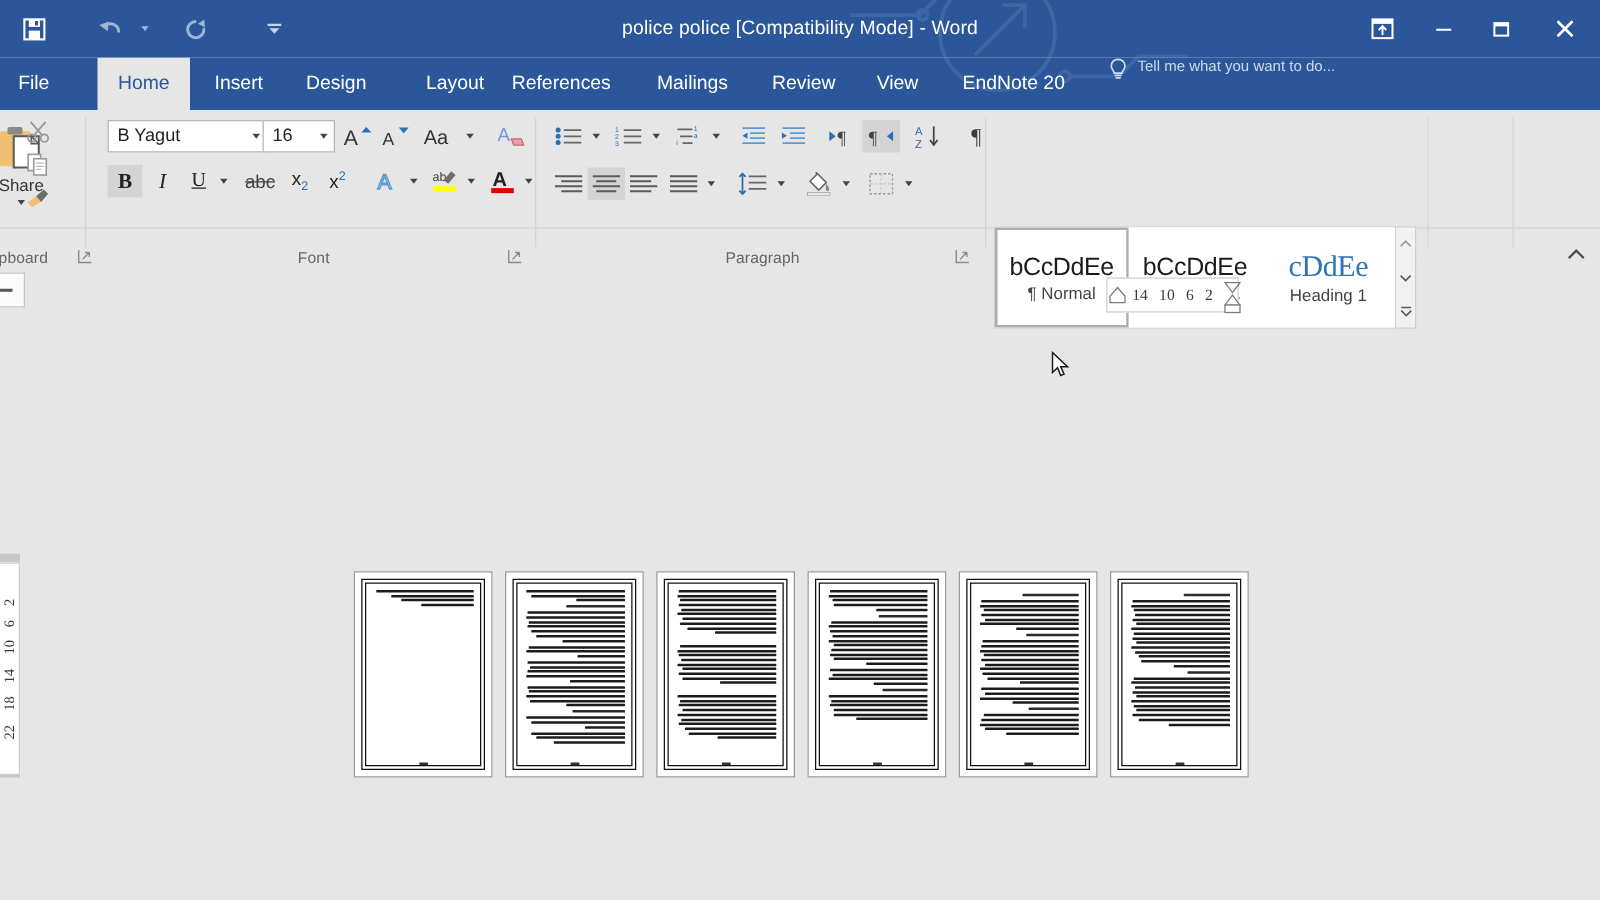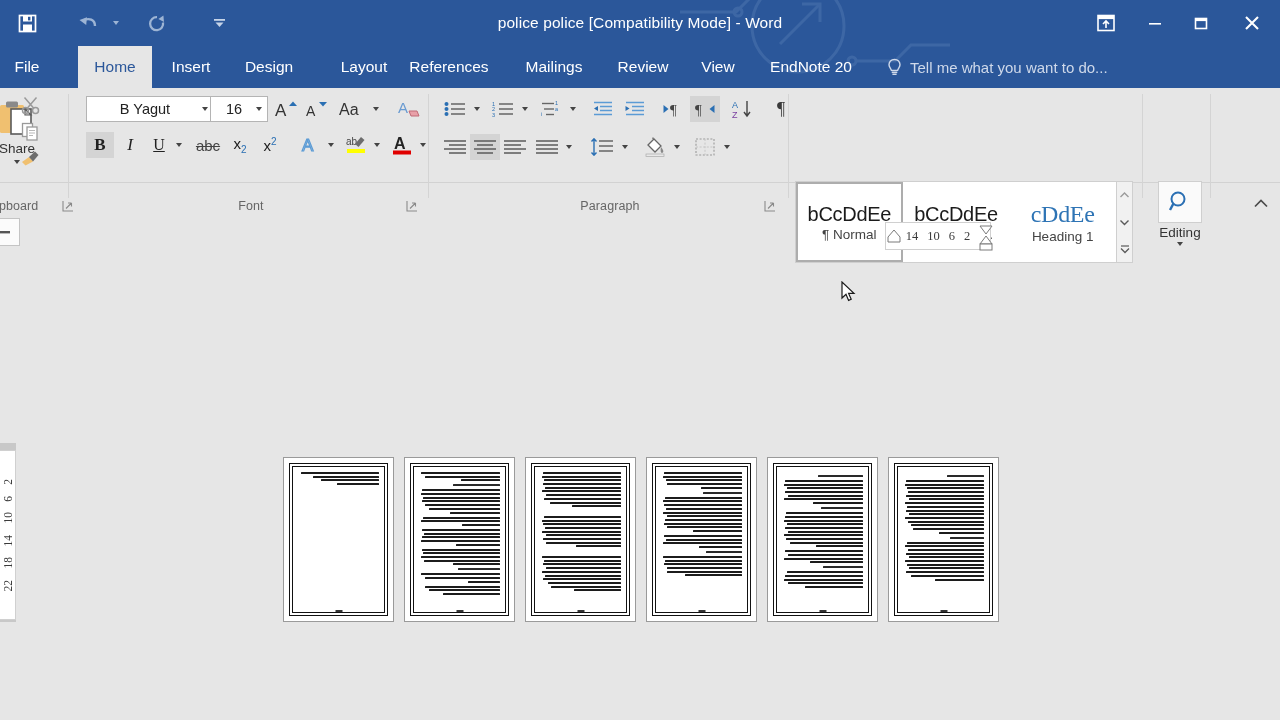--- a/index.html
+++ b/index.html
@@ -52,22 +52,22 @@
   .tab {
     position: absolute; top: 0; height: 42px; display: flex; align-items: center;
     justify-content: center; color: #ffffff; font-size: 15.5px;
     padding: 0 12px; white-space: nowrap;
   }
   .tab.active {
     background: #e6e6e6; color: #2b579a;
   }
   .tellme {
     position: absolute; top: 0; height: 42px;
-    display: flex; align-items: center; gap: 7px;
-    color: #cfd9ea; font-size: 15px;
+    display: flex; gap: 7px;
+    color: #cfd9ea; font-size: 12px;
   }
   .share-btn {
     position: absolute; right: 0; top: 0; height: 42px;
     display: flex; align-items: center; gap: 8px;
     padding: 0 20px 0 16px;
     background: #23437c; color: #fff; font-size: 15.5px;
   }
 
   
   .ribbon {
@@ -89,21 +89,21 @@
     position: absolute; bottom: 6px; width: 14px; height: 14px;
   }
   .ctl { position: absolute; display: flex; align-items: center; justify-content: center; }
   .ctl.on { background: #d4d4d4; }
   .caret { width: 0; height: 0; border-left: 3.5px solid transparent; border-right: 3.5px solid transparent; border-top: 4px solid #444; }
 
   .fontbox {
     position: absolute; background: #fff; border: 1px solid #b4b4b4;
     display: flex; align-items: center; font-size: 14.5px; color: #222;
   }
-  .fontbox .val { padding-left: 7px; flex: 1; overflow: hidden; white-space: nowrap; text-align: center; }
+  .fontbox .val { padding-left: 7px; flex: 1; overflow: hidden; white-space: nowrap; }
   .fontbox .arrow {
     width: 17px; height: 100%; display: flex; align-items: center; justify-content: center;
     border-left: 1px solid transparent;
   }
 
   
   .styles-gallery {
     position: absolute; left: 795px; top: 93px; width: 322px; height: 82px;
     background: #fff; border: 1px solid #cfcfcf;
     display: flex;
@@ -613,30 +613,20 @@
     </div>
     <div class="ss-btn">
       <svg width="10" height="10" viewBox="0 0 10 10">
         <path d="M1 2 h8" stroke="#5a5a5a" stroke-width="1.2"></path>
         <path d="M1 4.5 L5 8.5 L9 4.5" fill="none" stroke="#5a5a5a" stroke-width="1.3"></path>
       </svg>
     </div>
   </div>
   <div class="grp-divider" style="left:1142px"></div>
 
-  <div class="editing-btn">
-    <div class="editing-icon">
-      <svg width="24" height="24" viewBox="0 0 24 24">
-        <circle cx="10" cy="9" r="6.5" fill="none" stroke="#2a6fb3" stroke-width="2"></circle>
-        <path d="M5.4 13.6 L2 20" stroke="#2a6fb3" stroke-width="2.4"></path>
-      </svg>
-    </div>
-    <span class="editing-label">Editing</span>
-    <div class="caret"></div>
-  </div>
   <div class="grp-divider" style="left:1210px"></div>
 
   <div class="ribbon-collapse">
     <svg width="14" height="10" viewBox="0 0 14 10">
       <path d="M1 7.5 L7 1.5 L13 7.5" fill="none" stroke="#4a4a4a" stroke-width="1.7"></path>
     </svg>
   </div>
 </div>
 
 <div class="tabselect">

